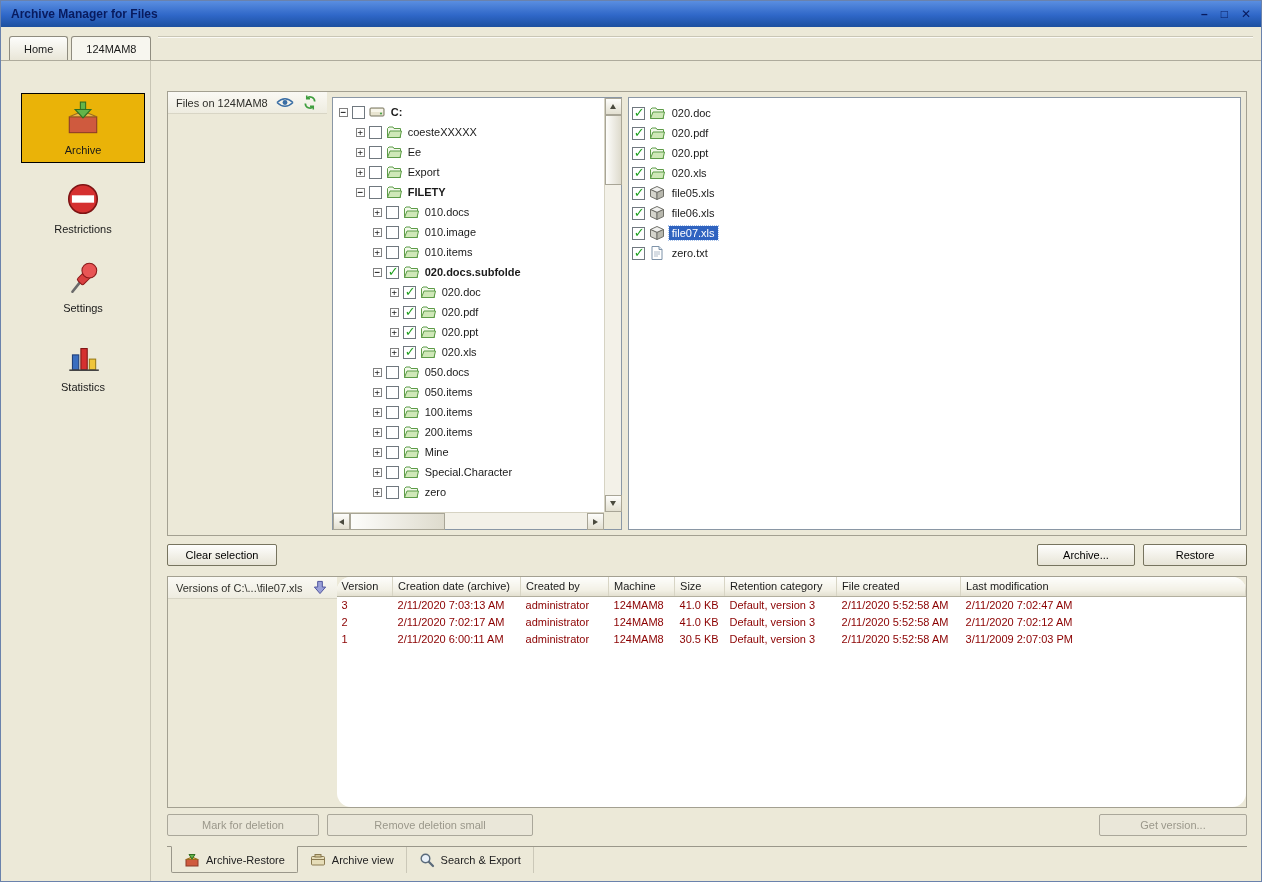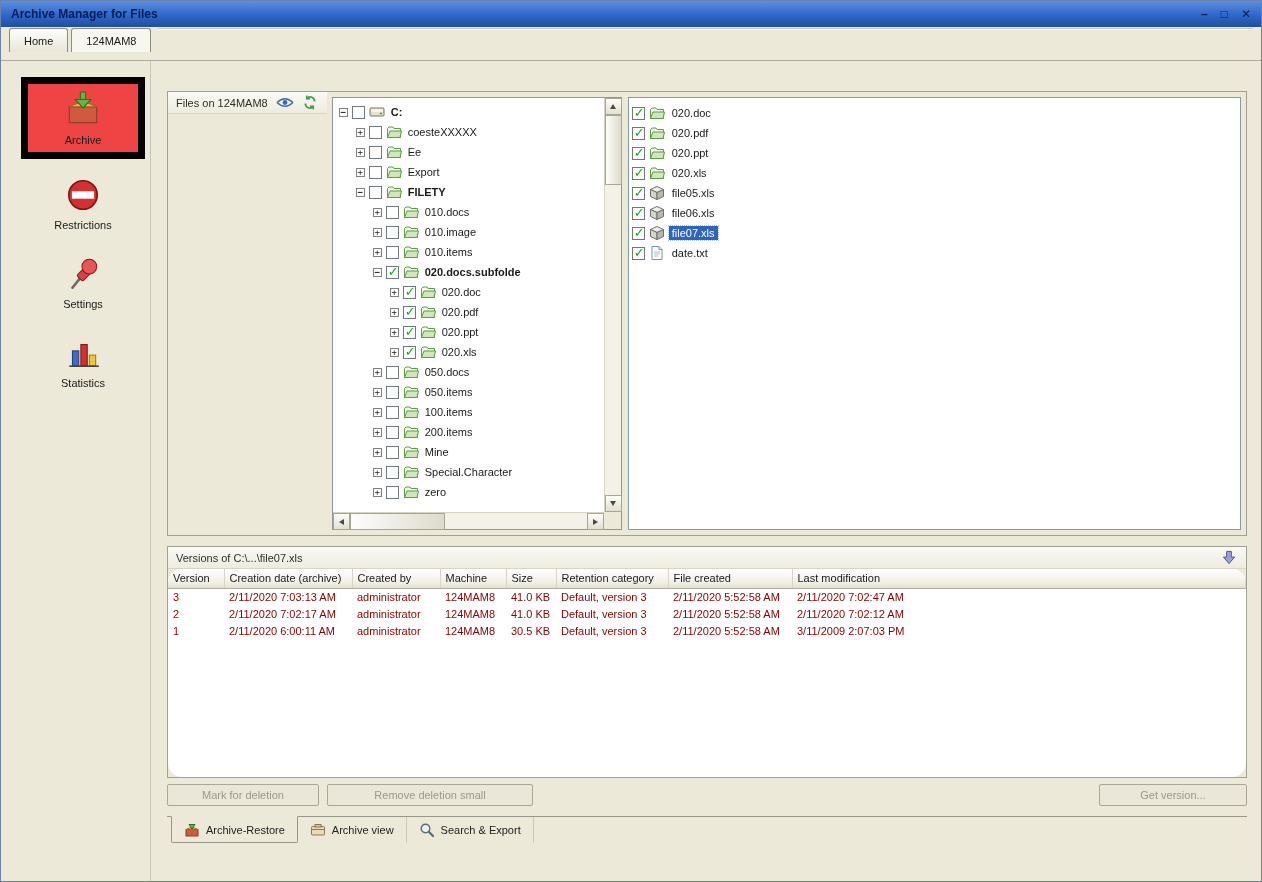--- a/index.html
+++ b/index.html
@@ -8,33 +8,33 @@
   .window { width:1262px; height:882px; background:#ece9d8; border:1px solid #6a82ac; overflow:hidden; }
 
   
   .titlebar { height:26px; background:linear-gradient(180deg,#5a8ee0 0%,#2f67c8 55%,#1d509f 100%);
               display:flex; align-items:center; padding:0 10px; }
   .title { color:#081b5e; font-weight:bold; font-size:12px; }
   .win-controls { margin-left:auto; display:flex; gap:13px; }
   .wc { color:#081b5e; font-weight:bold; font-size:12px; cursor:default; line-height:1; }
 
   
-  .tabrow { height:34px; padding:8px 8px 8px 8px; display:flex; align-items:flex-end; border-bottom:1px solid #aeab9c; }
+  .tabrow { height:34px; padding:8px 8px 0 8px; display:flex; align-items:flex-end; border-bottom:1px solid #aeab9c; }
   .top-tab { height:24px; padding:0 14px; display:flex; align-items:center; margin-right:3px;
              background:linear-gradient(#fdfdfb,#e9e6d8); border:1px solid #8f8c7f; border-bottom:none;
              border-radius:3px 3px 0 0; cursor:default; }
   .top-tab.active { background:#f7f6ef; }
   .tab-strip-filler { flex:1; height:24px; margin-left:4px; border-top:1px solid #c9c6b6; box-shadow:inset 0 1px 0 #fbfaf5; }
 
   .main { display:flex; height:822px; }
 
   
   .sidebar { width:150px; padding:16px 0 0 20px; border-right:1px solid #c8c5b5; }
   .side-item { width:124px; padding:7px 2px 6px; margin-bottom:9px; text-align:center; border:1px solid transparent; cursor:pointer; }
-  .side-item.selected { background:#ef4444; border:7px solid #000000; }
+  .side-item.selected { background:#eab308; border:1px solid #000000;margin-top:16px; }
   .side-icon { width:38px; height:38px; margin:0 auto; display:flex; }
   .side-label { margin-top:3px; }
 
   .content { flex:1; padding:30px 14px 0 16px; display:flex; flex-direction:column; min-width:0; }
 
   
   .groupbox { border:1px solid #a3a091; background:#ece9d8; }
   .gb-header { height:22px; display:flex; align-items:center; padding:0 8px; gap:8px;
                background:linear-gradient(#faf9f4,#eeece0); border-bottom:1px solid #d8d5c5; }
   .gb-title { color:#2f2f2a; }
@@ -94,21 +94,21 @@
   .btn.disabled { color:#9b988b; border-color:#aaa79a; background:#eae7d9; }
   .btn-clear { min-width:110px; }
   .btn-archive { min-width:98px; }
   .btn-restore { min-width:104px; }
   .btn-mark { min-width:152px; }
   .btn-remove { min-width:206px; }
   .btn-get { min-width:148px; }
   .spacer { flex:1; }
 
   
-  .versions-box { height:232px; margin-top:10px; display:flex; flex-direction:column; }
+  .versions-box { height:232px; margin-top:10px; display:flex; flex-direction:row; }
   .versions-body { flex:1; background:#fff; overflow:hidden;border-radius:14px; }
   table { width:100%; border-collapse:collapse; table-layout:fixed; font-size:11px; }
   th { font-weight:normal; text-align:left; padding:2px 5px; height:19px; white-space:nowrap; overflow:hidden;
        background:linear-gradient(#fefefc,#f2f0e5 70%,#e3e0d0); border-right:1px solid #d8d5c5; border-bottom:1px solid #b2af9f; }
   td { color:#8b0000; padding:1px 5px; height:17px; white-space:nowrap; overflow:hidden; }
 
   
   .bottom-tabs { margin-top:10px; border-top:1px solid #9a978a; display:flex; padding-left:4px; height:27px; }
   .btab { display:flex; align-items:center; gap:6px; padding:0 12px; border-right:1px solid #cbc8b8; color:#222; cursor:pointer; }
   .btab.active { border:1px solid #9a978a; border-top-color:#ece9d8; margin-top:-1px; background:#ece9d8; border-radius:0 0 2px 2px; }
@@ -517,26 +517,32 @@
               </div>
               <div class="file-row">
                 <span class="checkbox checked"></span>
                 <span class="icon file-icon">
                   <svg viewBox="0 0 16 16">
                     <path d="M3 1.5 H10 L13 4.5 V14.5 H3 Z" fill="#fff" stroke="#7d92a8"></path>
                     <path d="M10 1.5 V4.5 H13" fill="#dce6f0" stroke="#7d92a8"></path>
                     <path d="M5 7 H11 M5 9 H11 M5 11 H9" stroke="#99aabb" stroke-width="0.8"></path>
                   </svg>
                 </span>
-                <span class="file-label">date.txt</span>
+                <span class="file-label">zero.txt</span>
               </div>
             </div>
         </div>
       </div>
 
+      <div class="btn-row">
+        <button class="btn btn-clear">Clear selection</button>
+        <div class="spacer"></div>
+        <button class="btn btn-archive">Archive...</button>
+        <button class="btn btn-restore">Restore</button>
+      </div>
 
       <div class="groupbox versions-box">
         <div class="gb-header">
           <span class="gb-title">Versions of C:\...\file07.xls</span>
           <span class="hdr-icons">
               <span class="hdr-icon" id="versionsHeaderIcon">
                 <svg viewBox="0 0 16 16">
                   <path d="M5.5 1.5 H10.5 V7.5 H14 L8 14.5 L2 7.5 H5.5 Z" fill="#9aa0d8" stroke="#4a4f9a"></path>
                 </svg>
               </span>

